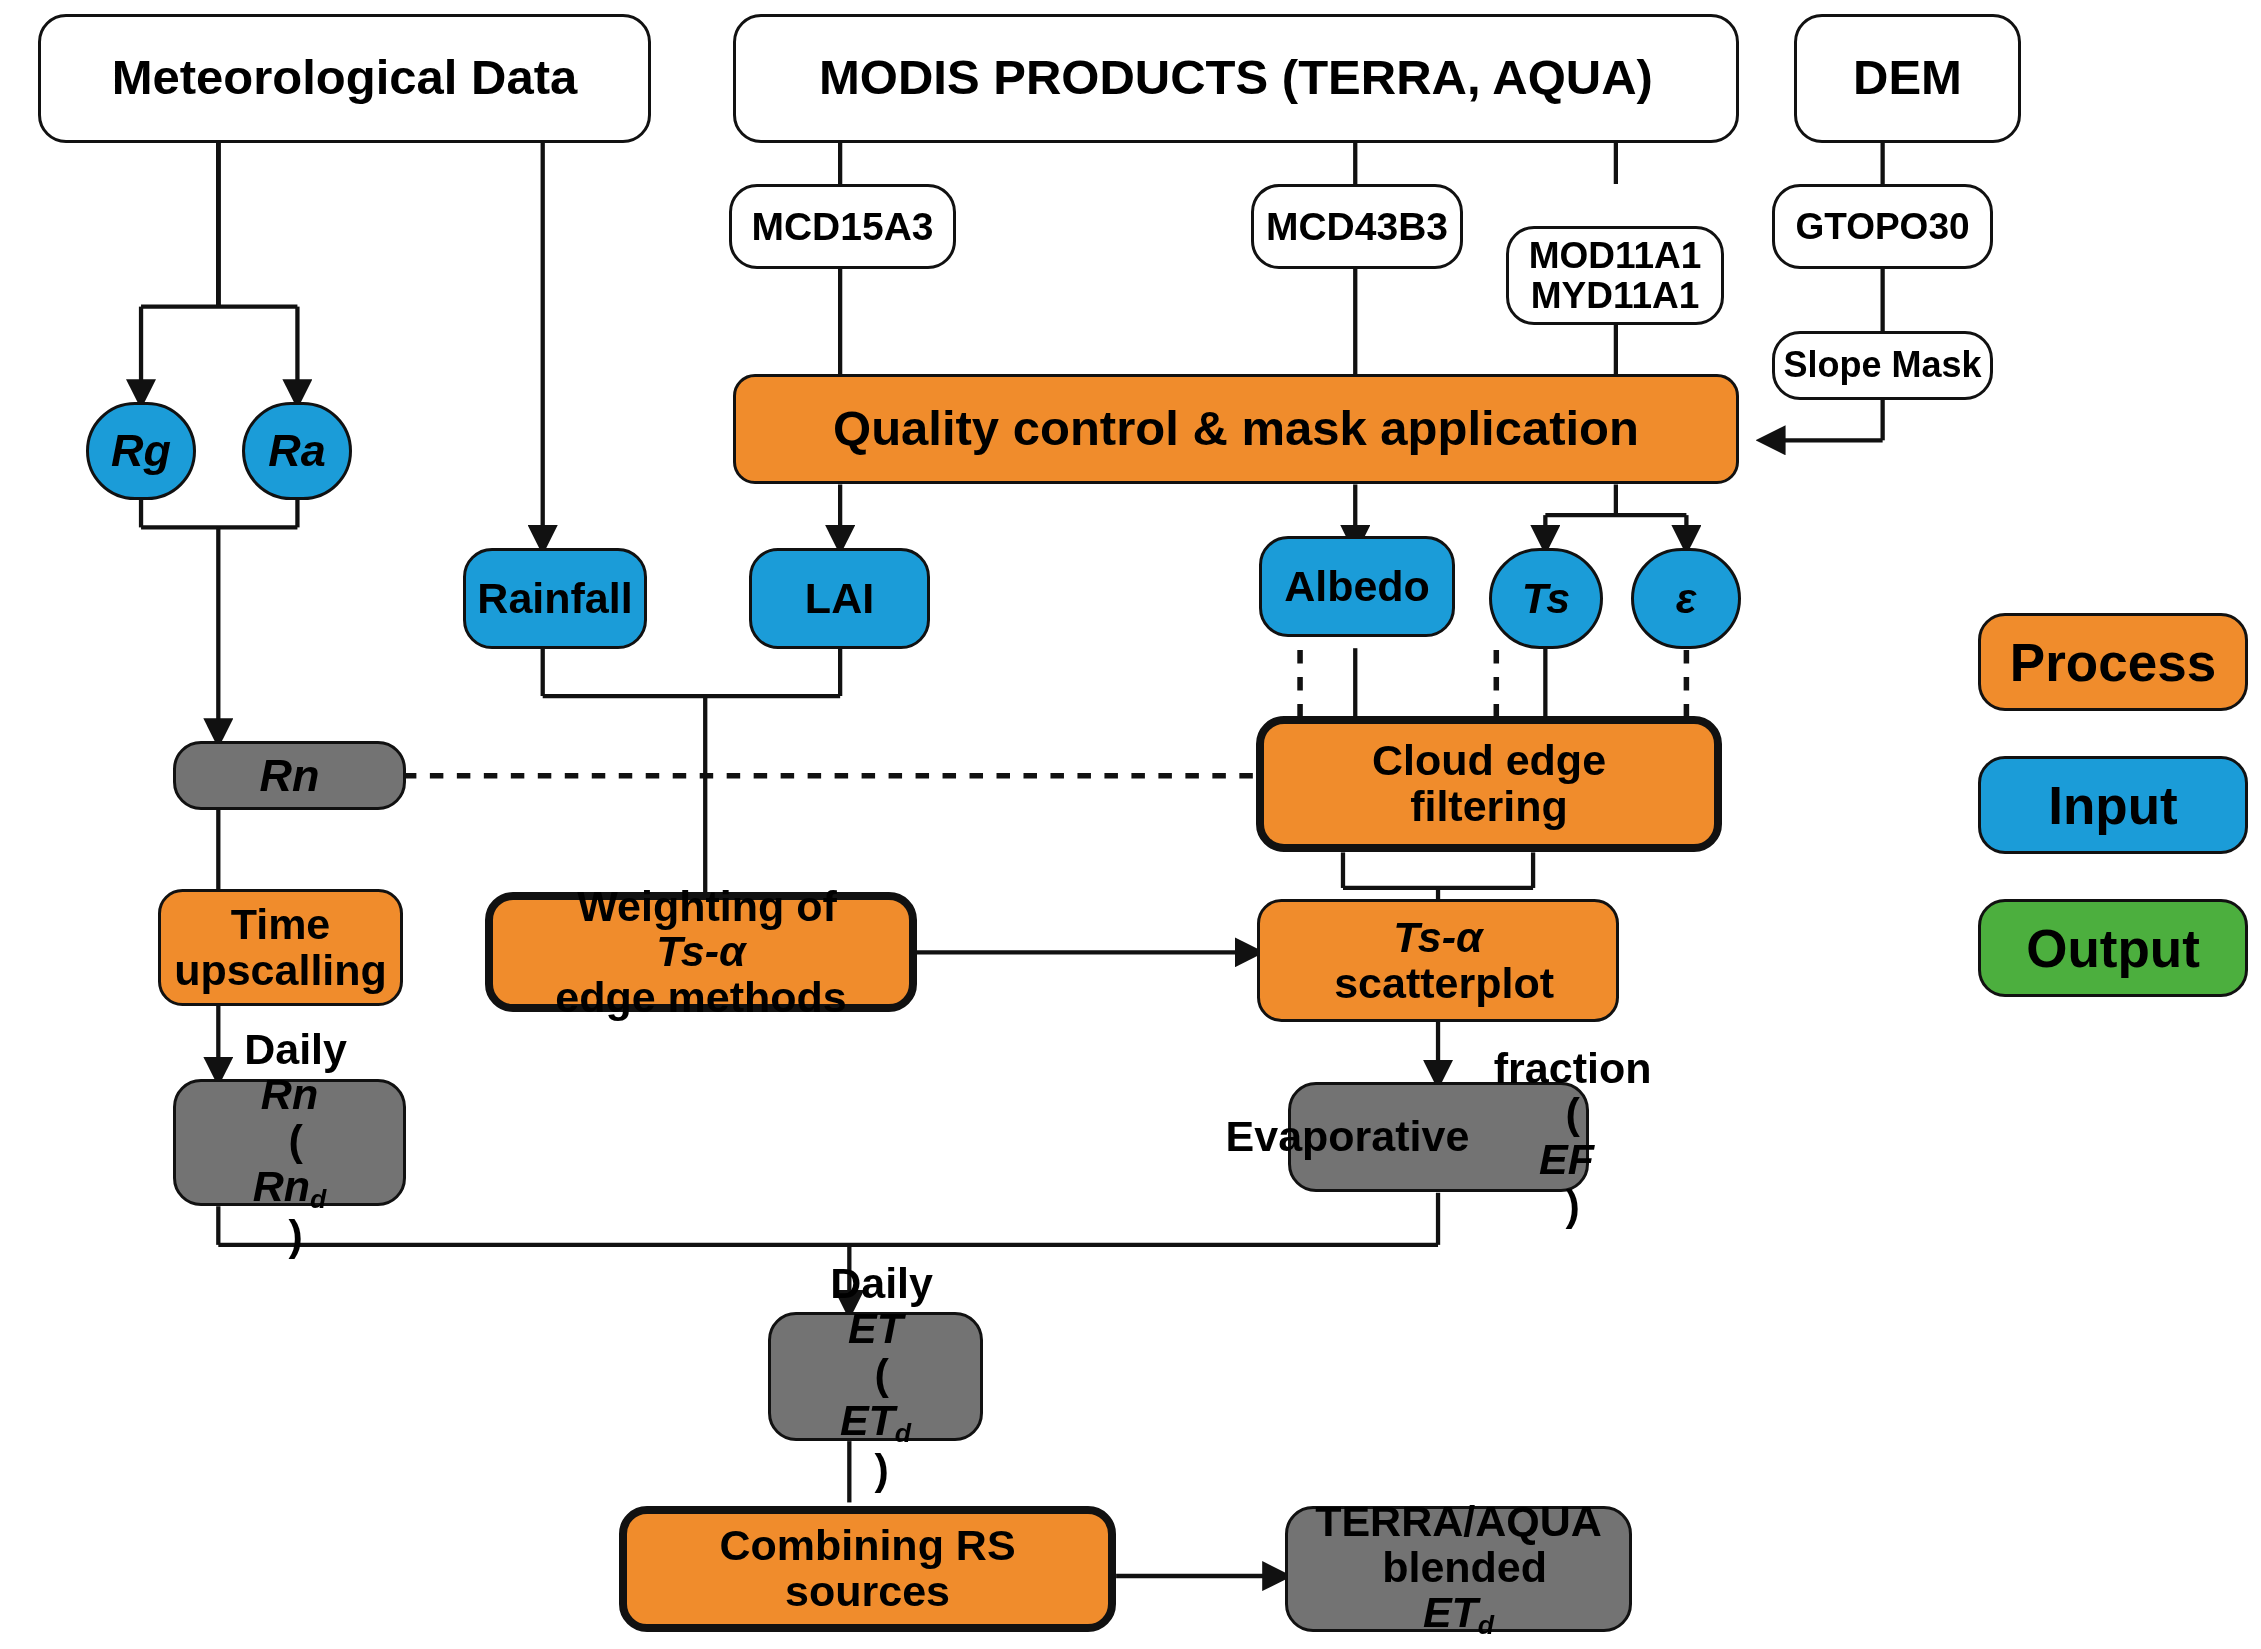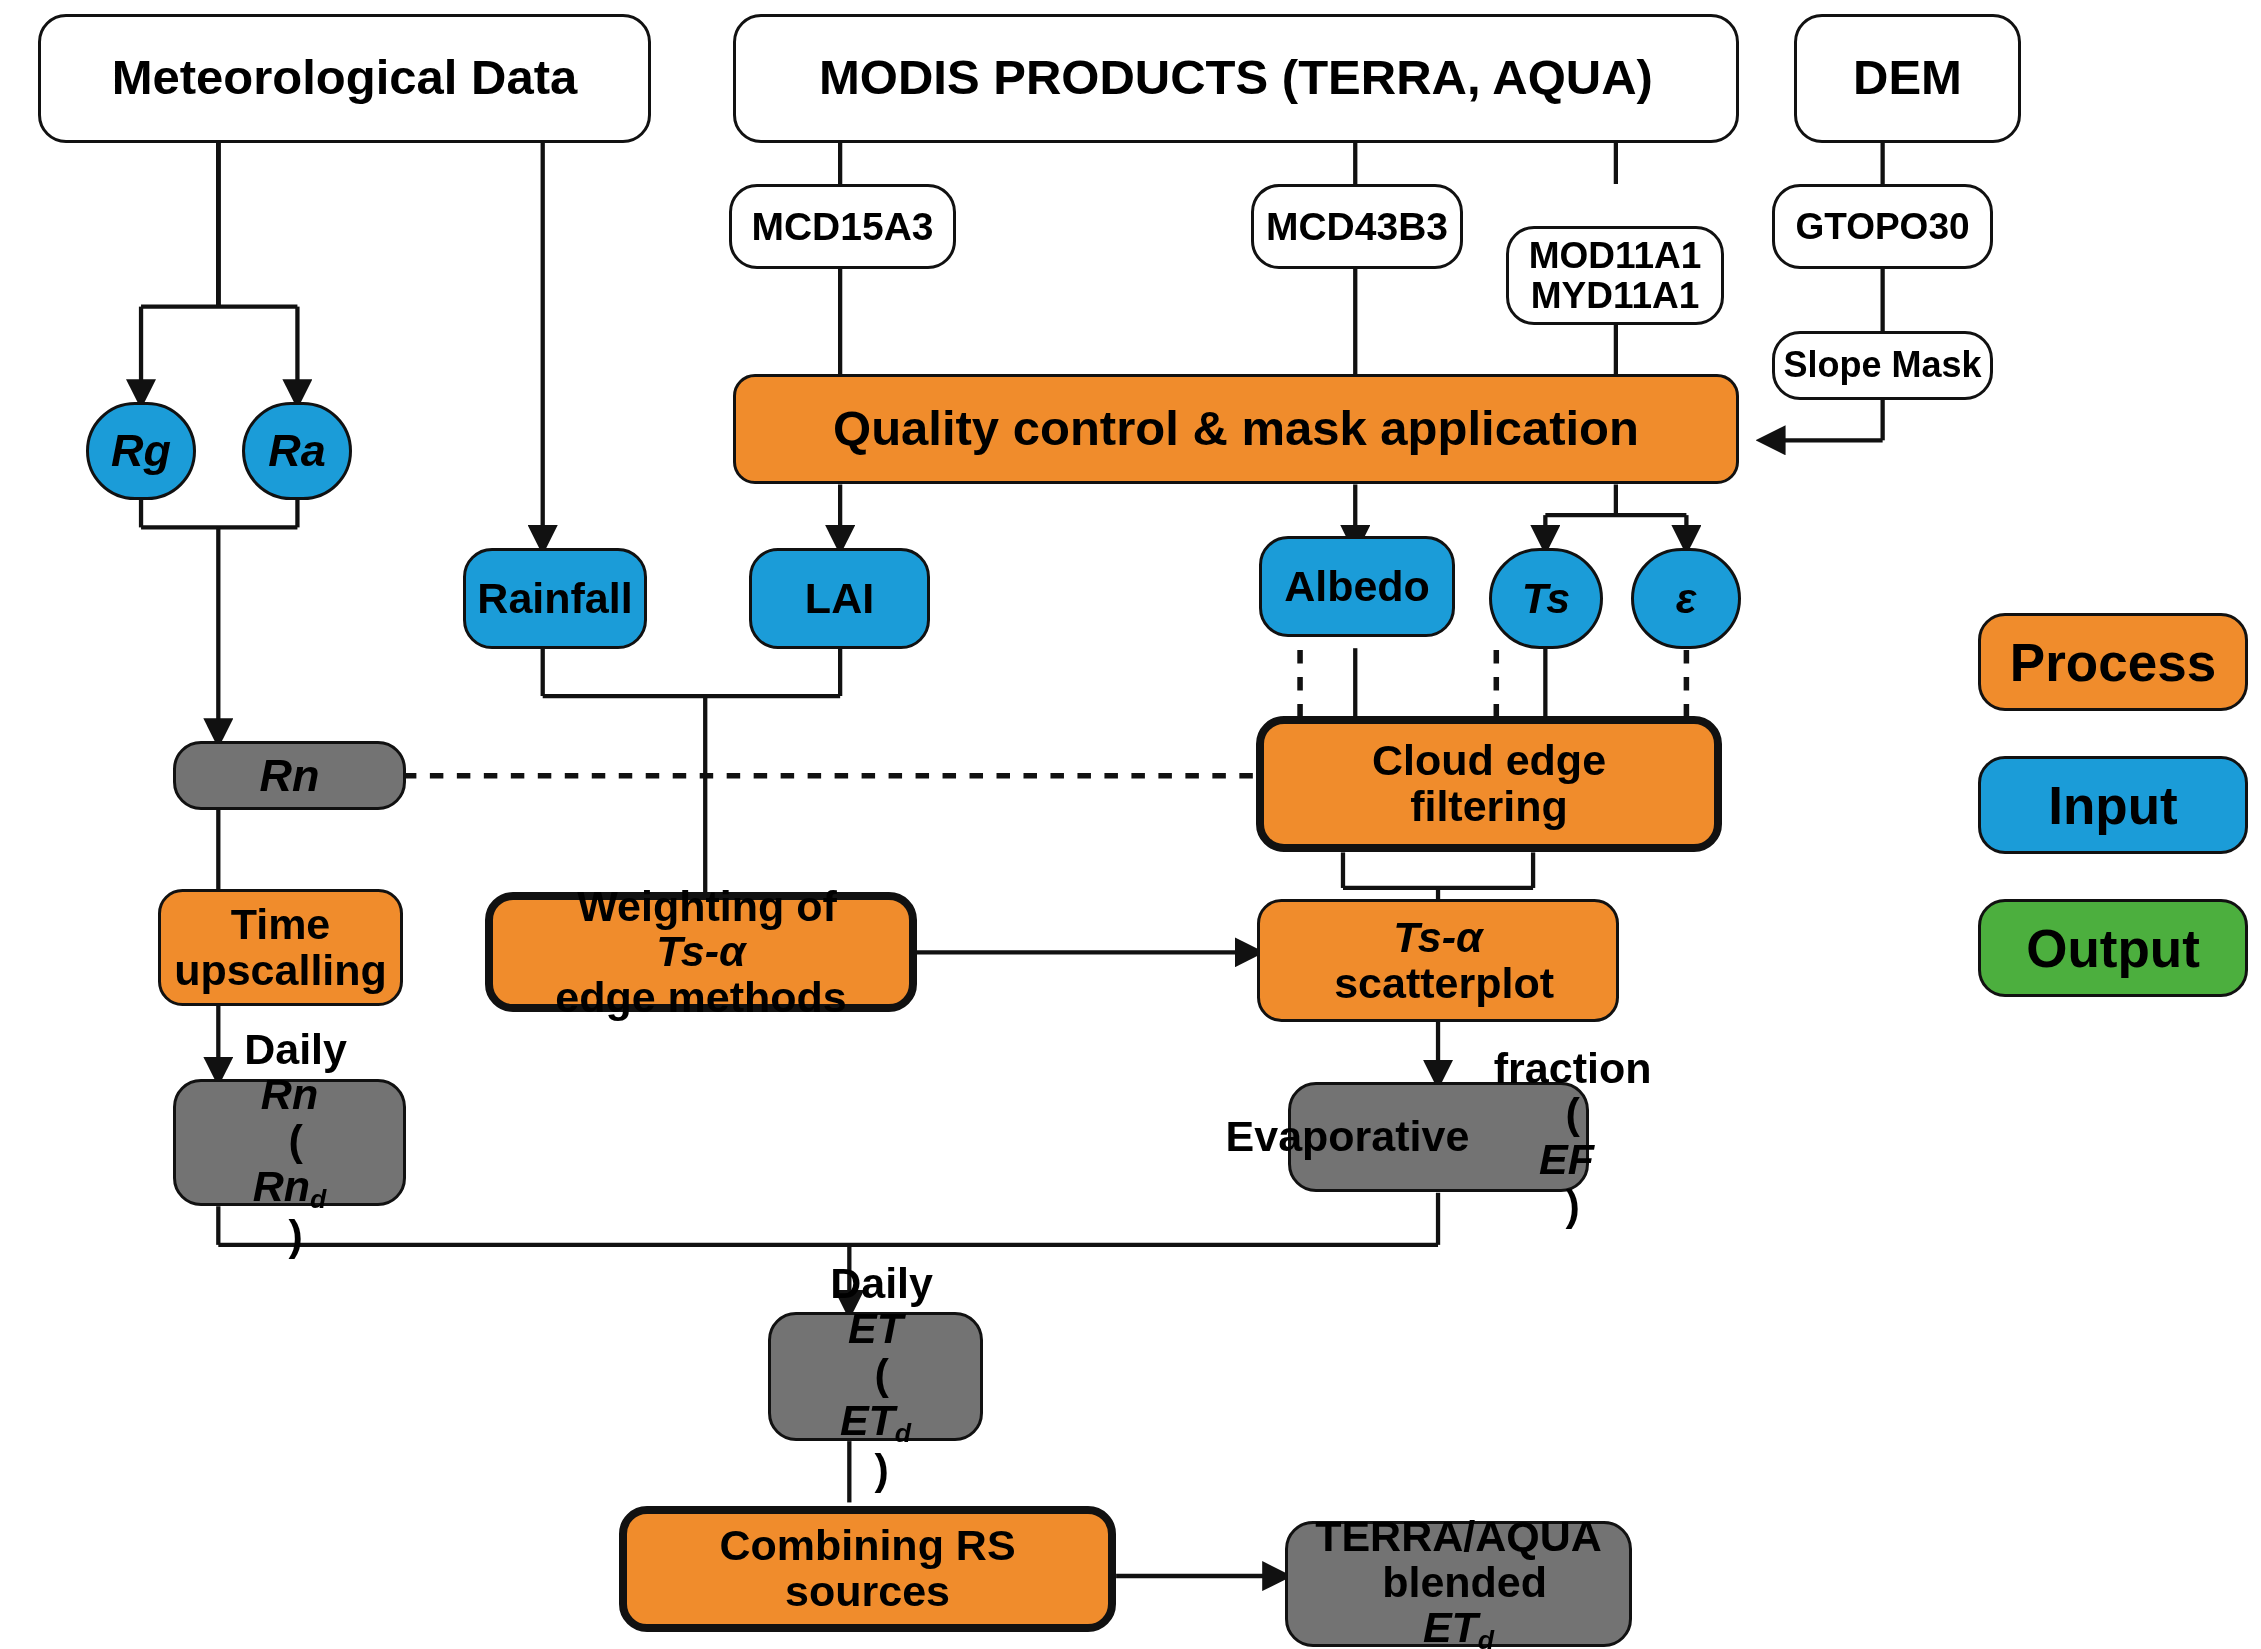--- a/index.html
+++ b/index.html
@@ -259,21 +259,21 @@
 
   <div class="node out f70" style="left:768px;top:1312px;width:215px;height:129px;flex-direction:column;">
     <span><span>Daily </span><i class="it">ET</i></span>
     <span><span>(</span><i class="it">ET</i><sub>d</sub><span>)</span></span>
   </div>
 
   <div class="node proc thick f70" style="left:619px;top:1506px;width:497px;height:126px;">
     <span>Combining RS sources</span>
   </div>
 
-  <div class="node out f70" style="left:1285px;top:1506px;width:347px;height:126px;flex-direction:column;margin-top:15px;">
+  <div class="node out f70" style="left:1285px;top:1506px;width:347px;height:126px;flex-direction:column;">
     <span>TERRA/AQUA</span>
     <span><span>blended </span><i class="it">ET</i><sub>d</sub></span>
   </div>
 
   <div class="legend-box" style="left:1978px;top:613px;width:270px;height:98px;background:#F08C2C;">
     <span>Process</span>
   </div>
   <div class="legend-box" style="left:1978px;top:756px;width:270px;height:98px;background:#1B9CD8;">
     <span>Input</span>
   </div>

